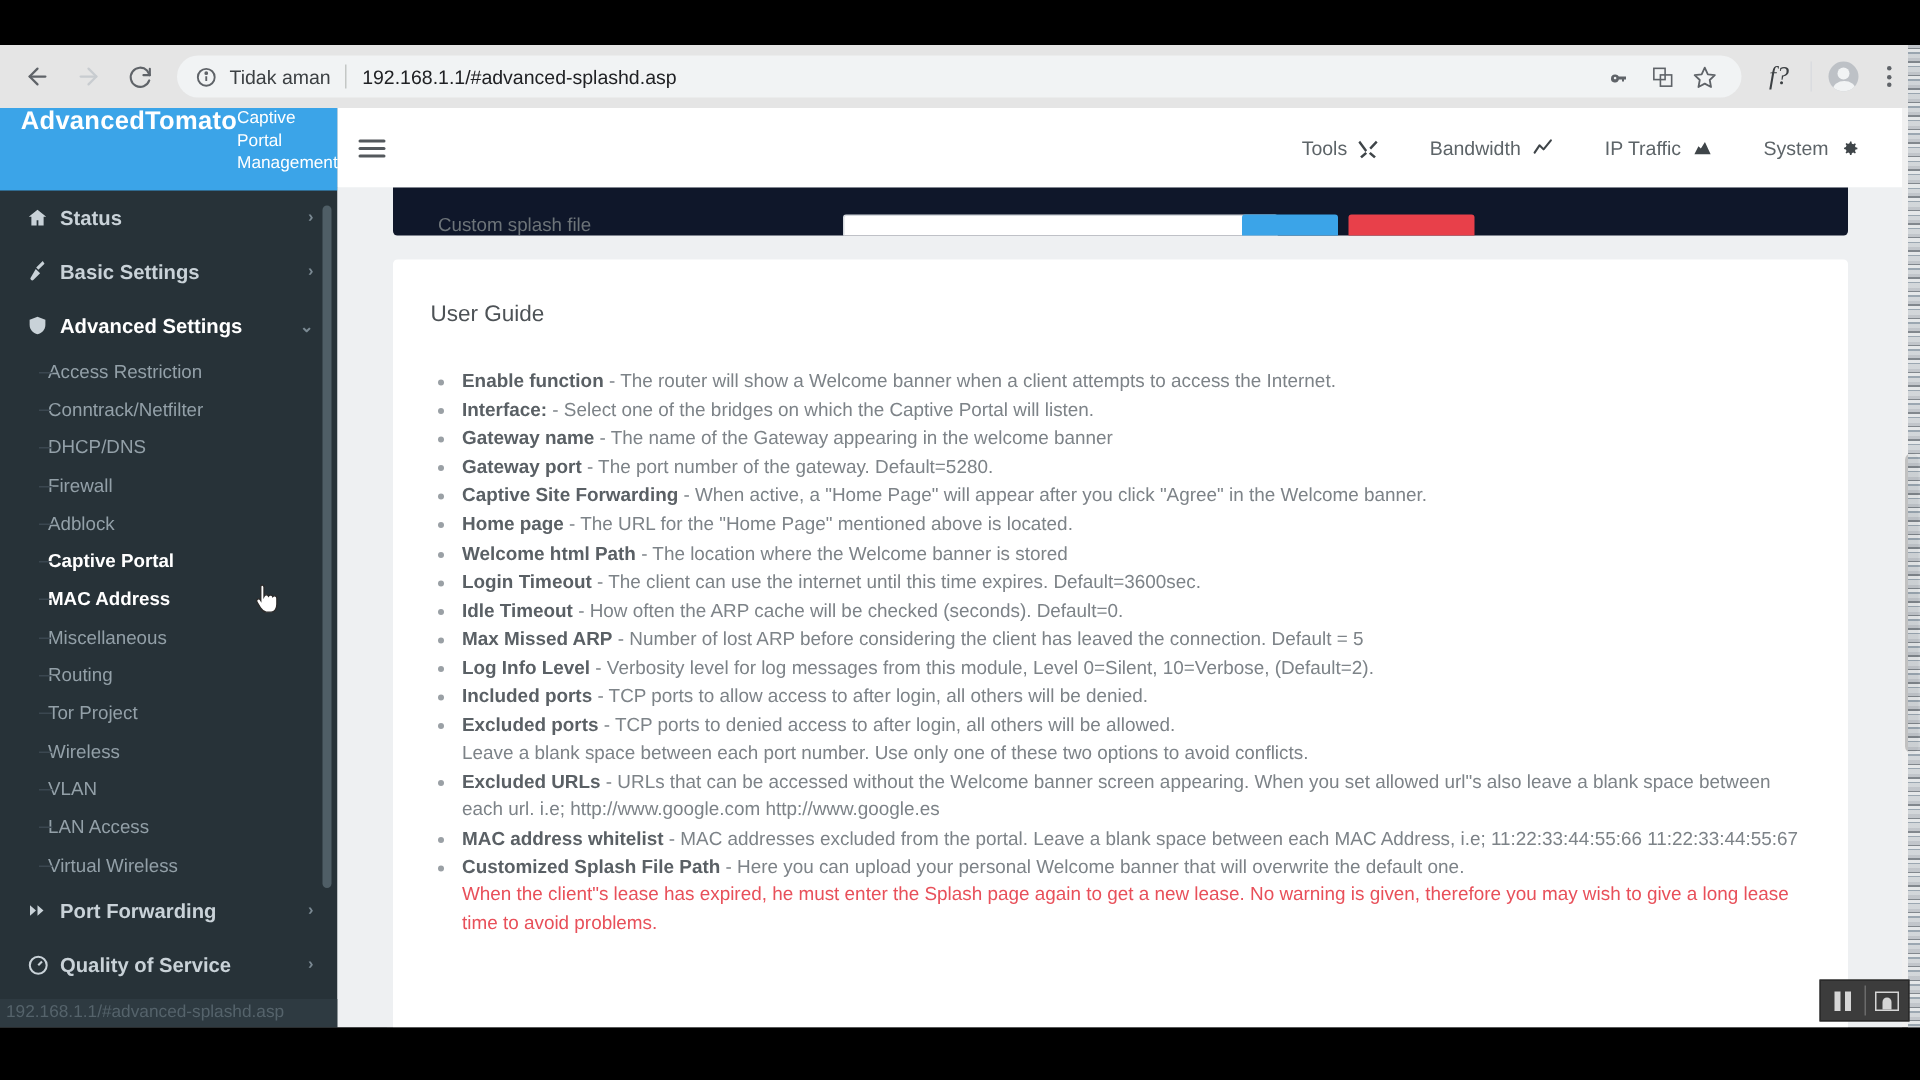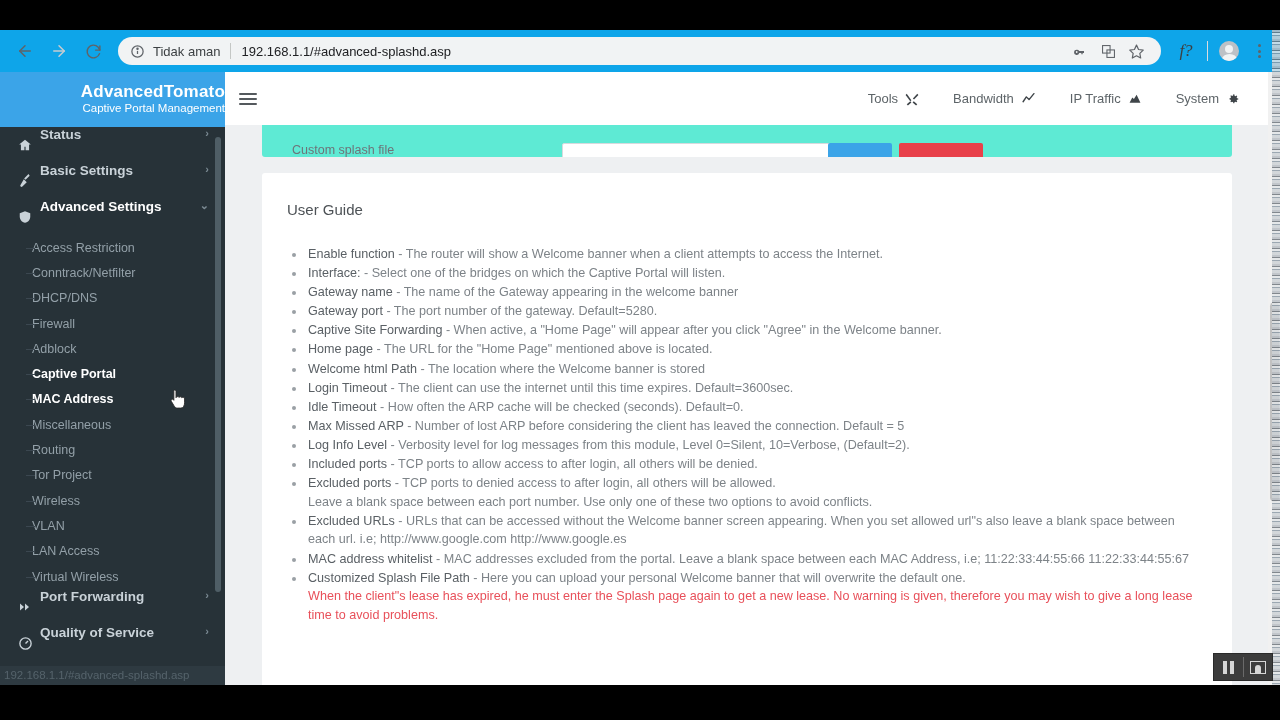--- a/index.html
+++ b/index.html
@@ -7,21 +7,21 @@
     width: 1280px; height: 720px;
     font-family: "Liberation Sans", sans-serif;
     background: #000; overflow: hidden;
   }
   #screen { position: relative; width: 1280px; height: 720px; background:#000; }
 
   
   .browser-topstrip { position:absolute; left:0; top:0; width:1280px; height:30px; background:#000; }
   .browser-bar {
     position:absolute; left:0; top:30px; width:1280px; height:42px;
-    background:#0ea5e9; display:flex; align-items:center; padding:16px 8px;
+    background:#e5e5e5; display:flex; align-items:center; padding:16px 8px;
   }
   .nav-btn {
     width:34px; height:34px; display:flex; align-items:center; justify-content:center;
     color:#5f6368; flex:none;
   }
   .nav-btn.disabled { color:#c8ccd0; }
   .omnibox {
     flex:1; height:28px; margin:0 6px 0 8px; background:#f1f3f4; border-radius:14px;
     display:flex; align-items:center; padding:0 12px; min-width:0;
   }
@@ -42,28 +42,28 @@
   .avatar-circle::after  { content:""; position:absolute; left:2.5px; top:13px; width:15px; height:11px; border-radius:50% 50% 0 0; background:#f1f3f4; }
   .kebab { display:flex; flex-direction:column; gap:2.5px; align-items:center; }
   .kebab i { width:3px; height:3px; border-radius:50%; background:#5f6368; display:block; }
 
   
   .viewport { position:absolute; left:0; top:72px; width:1268px; height:613px; background:#eef0f2; overflow:hidden; }
 
   
   .sidebar { position:absolute; left:0; top:0; width:225px; height:613px; background:#273238; }
   .brand {
-    height:55px; background:#3ba4e8; color:#fff; display:flex; flex-direction:column;
-    align-items:flex-end; justify-content:center; padding-left:14px;
+    height:55px; background:#3ba4e8; color:#fff; display:flex; flex-direction:row;
+    align-items:flex-start; justify-content:center; padding-left:14px;
   }
   .brand-title { font-size:17px; font-weight:bold; line-height:18px; letter-spacing:.2px; }
   .brand-sub { font-size:11.5px; line-height:15px; }
   .nav-scroll { position:relative; height:558px; }
   .nav-item {
-    display:flex; height:36px; padding:0 16px 0 18px;
+    display:flex; align-items:center; height:36px; padding:0 16px 0 18px;
     color:#95a2aa; font-size:13.5px; position:relative;
   }
   .nav-item.top { font-weight:bold; color:#c9d2d8; }
   .nav-item.top.active { color:#ffffff; }
   .nav-ico { width:22px; flex:none; font-size:13px; color:#c9d2d8; display:flex; align-items:center; }
   .nav-label { flex:1; }
   .nav-caret { font-size:11px; color:#7b8a93; }
   .sub-item {
     display:flex; align-items:center; height:25.3px; padding-left:32px;
     color:#93a0a8; font-size:12.5px; position:relative;
@@ -85,41 +85,41 @@
   }
   .hamburger { display:flex; flex-direction:column; gap:3px; width:18px; }
   .hamburger i { display:block; height:2px; background:#54595d; border-radius:1px; }
   .topnav-right { margin-left:auto; display:flex; align-items:center; gap:34px; }
   .tn-link { display:flex; align-items:center; gap:7px; color:#5d6468; font-size:13px; }
   .tn-ico { display:flex; align-items:center; color:#3f4549; }
 
   
   .content { position:absolute; left:225px; top:53px; width:1043px; height:560px; background:#eef0f2; overflow:hidden; }
   .card-top {
-    position:absolute; left:37px; top:-8px; width:970px; height:40px; background:#5eead4;
+    position:absolute; left:37px; top:-8px; width:970px; height:40px; background:#0f172a;
     border-radius:0 0 3px 3px; overflow:hidden;
   }
   .row-clip { position:relative; height:40px; }
   .row-label { position:absolute; left:30px; top:26px; font-size:12.5px; color:#6d7479; }
   .row-input { position:absolute; left:300px; top:26px; width:290px; height:27px; border:1px solid #d6dade; background:#fff; border-radius:2px; }
   .row-btn-blue { position:absolute; left:566px; top:26px; width:64px; height:27px; background:#3ba4e8; border-radius:2px; }
   .row-btn-red  { position:absolute; left:637px; top:26px; width:84px; height:27px; background:#e8404a; border-radius:2px; }
 
   .card {
     position:absolute; left:37px; top:48px; width:970px; height:553px; background:#ffffff;
     border-radius:3px;
   }
   .card-title { font-size:15px; color:#4d5256; padding:28px 0 0 25px; }
   .guide { padding:27px 30px 0 44px; }
   .guide li {
     list-style: disc; color:#9aa0a5; font-size:12.6px; line-height:18.6px;
     margin-bottom:.5px; padding-left:2px;
   }
   .guide li span.txt { color:#7d8388; }
-  .guide b { color:#5a6065; font-weight:normal; }
+  .guide b { color:#5a6065; font-weight:bold; }
   .guide .cont { color:#7d8388; }
   .guide .warn { color:#e8505a; display:block; }
 
   
   .page-sb { position:absolute; right:0; top:72px; width:12px; height:613px; background:#f1f1f1; }
   .page-sb-thumb { position:absolute; left:1.5px; top:230px; width:9px; height:200px; background:#c1c1c1; border-radius:5px; }
 
   
   .edge-noise { position:absolute; right:0; top:30px; width:8px; height:690px;
     background:repeating-linear-gradient(180deg,#b9bec4 0 2px,#6e757c 2px 3px,#e3e6e8 3px 5px,#8c9aa6 5px 6px,#cdd2d6 6px 9px); opacity:.85; }

